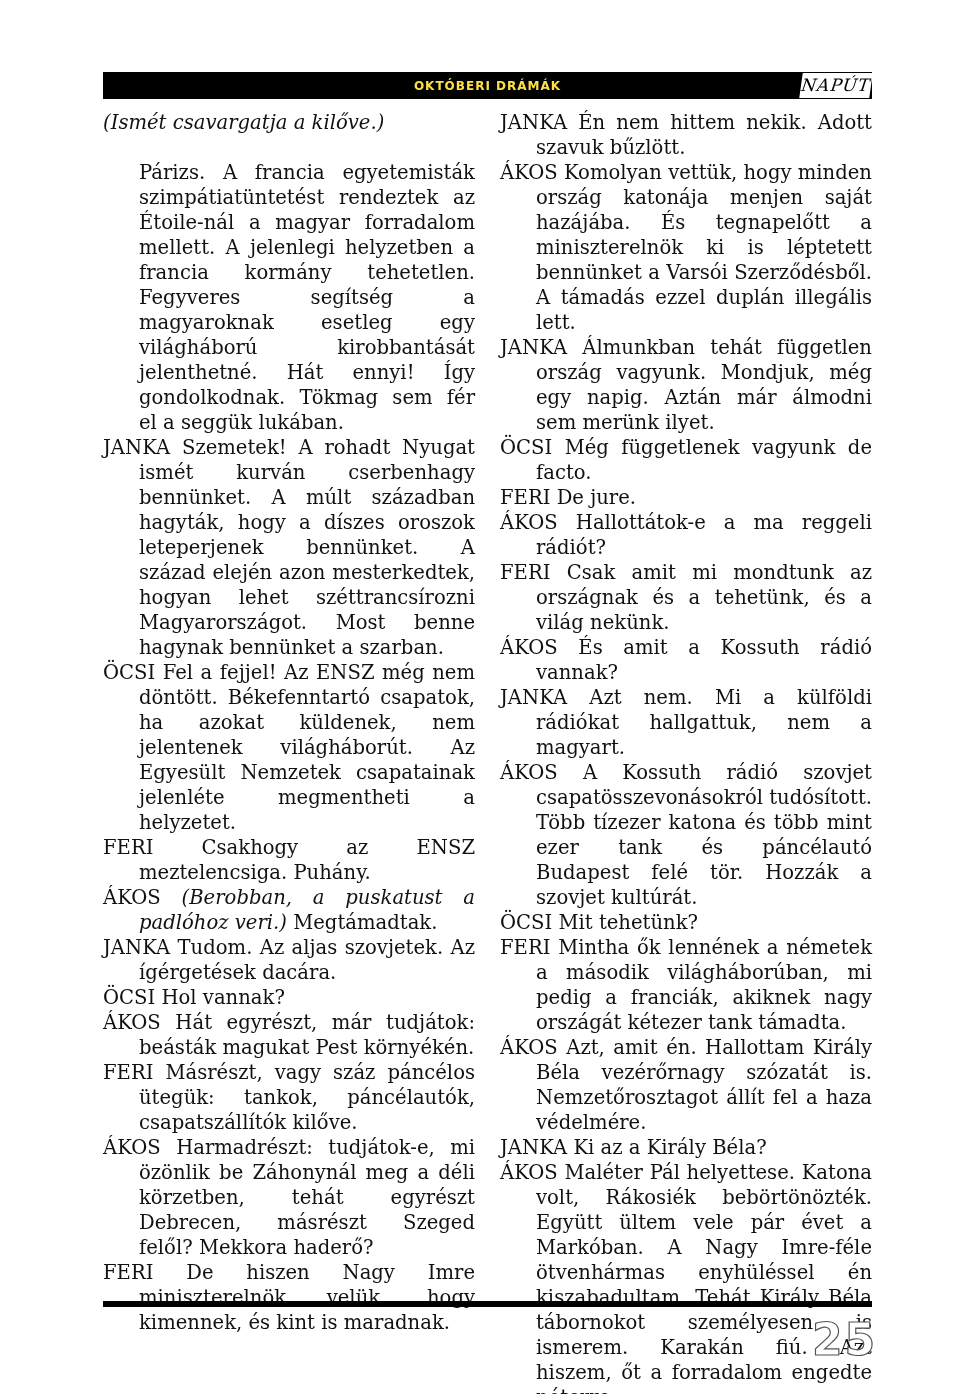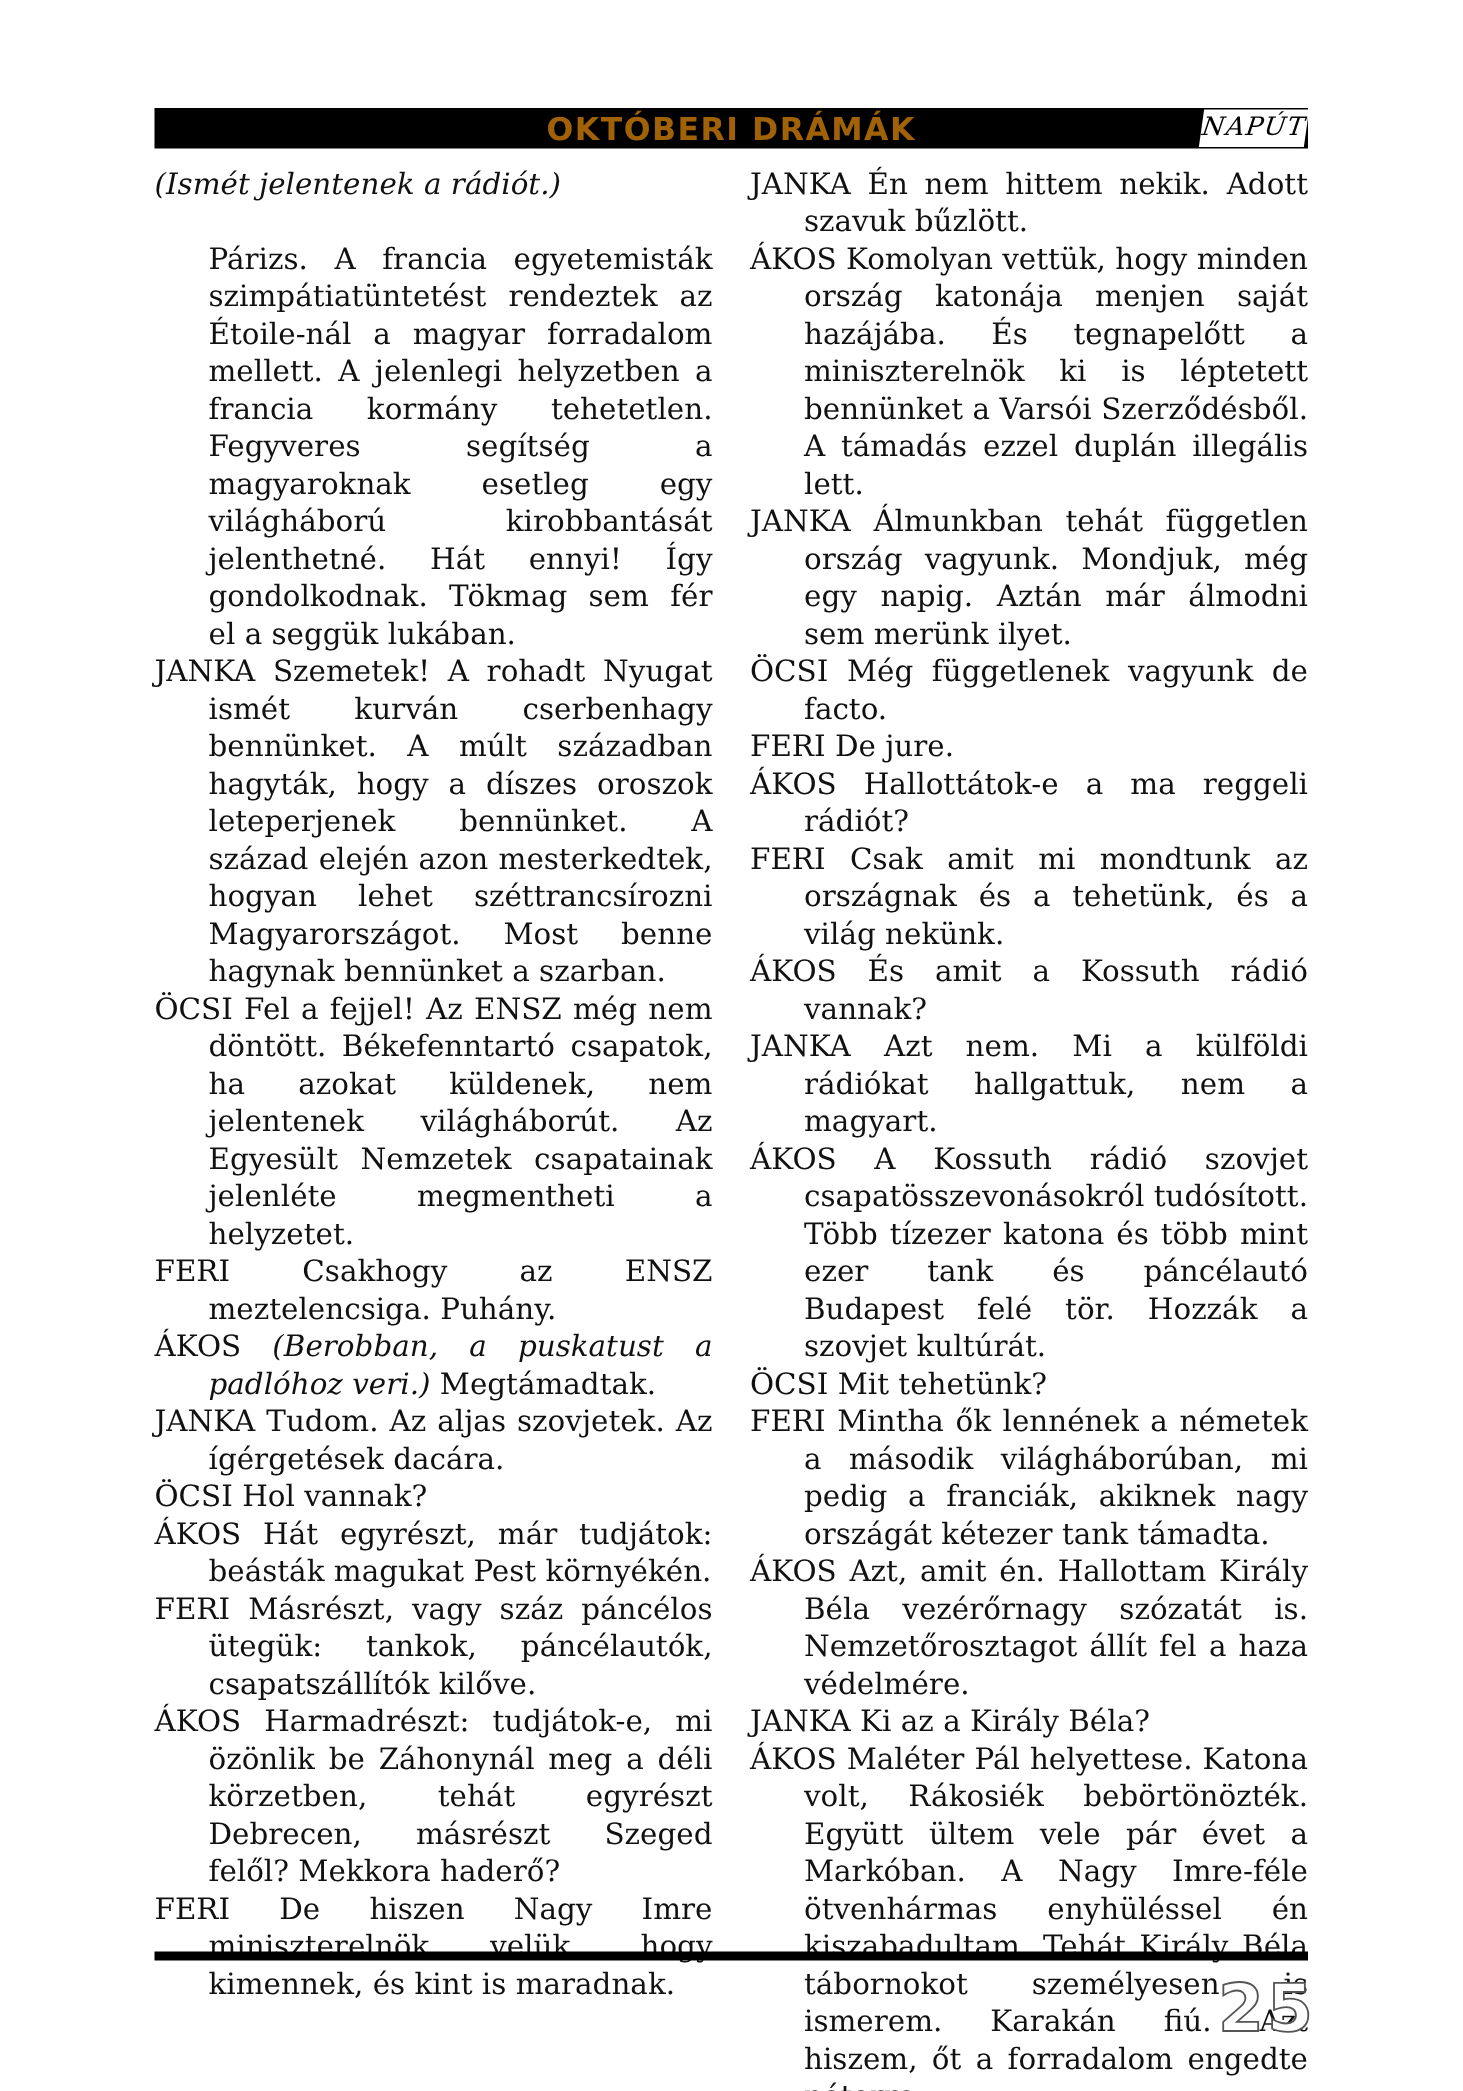--- a/index.html
+++ b/index.html
@@ -1,22 +1,22 @@
 <!DOCTYPE html>
 <html><head>
 <meta charset="utf-8">
 <style>
   html, body { margin: 0; padding: 0; background: #ffffff; }
   body { width: 975px; height: 1394px; position: relative; overflow: hidden;
          font-family: "DejaVu Serif", "Liberation Serif", serif; color: #111; }
   .header-bar { position: absolute; left: 103px; top: 72px; width: 769px; height: 27px;
                 background: #000; }
   .header-title { position: absolute; left: 0; right: 0; top: 3px; text-align: center;
-                  color: #a16207; font-family: "DejaVu Sans", sans-serif; font-weight: 900;
-                  font-size: 21px; letter-spacing: 1px; line-height: 22px; }
+                  color: #fde047; font-family: "DejaVu Sans", sans-serif; font-weight: 900;
+                  font-size: 12px; letter-spacing: 1px; line-height: 22px; }
   .header-logo { position: absolute; right: 1px; top: 1px; height: 25px; width: 70px;
                  background: #fff; color: #000; font-family: "DejaVu Serif", serif;
                  font-style: italic; font-size: 17px; line-height: 25px; text-align: center;
                  letter-spacing: 1px; transform: skewX(-8deg); }
   .column { position: absolute; top: 110px; width: 372px; font-size: 19.6px; line-height: 25px; }
   .col-left { left: 103px; }
   .col-right { left: 500px; }
   .para { text-align: justify; padding-left: 36px; text-indent: -36px; margin: 0; }
   .para.plain { padding-left: 36px; text-indent: 0; margin-top: 25px; }
   .stage { font-style: italic; }
@@ -29,21 +29,21 @@
 </style>
 </head>
 <body>
 
 <div class="header-bar">
   <div class="header-title">OKTÓBERI DRÁMÁK</div>
   <div class="header-logo">NAPÚT</div>
 </div>
 
 <div class="column col-left">
-  <p class="para stage-only stage">(Ismét jelentenek a rádiót.)</p>
+  <p class="para stage-only stage">(Ismét csavargatja a kilőve.)</p>
   <p class="para plain">Párizs. A francia egyetemisták szimpátiatüntetést rendeztek az Étoile-nál a magyar forradalom mellett. A jelenlegi helyzetben a francia kormány tehetetlen. Fegyveres segítség a magyaroknak esetleg egy világháború kirobbantását jelenthetné. Hát ennyi! Így gondolkodnak. Tökmag sem fér el a seggük lukában.</p>
 
   <p class="para"><span class="speaker">JANKA</span> <span>Szemetek! A rohadt Nyugat ismét kurván cserbenhagy bennünket. A múlt században hagyták, hogy a díszes oroszok leteperjenek bennünket. A század elején azon mesterkedtek, hogyan lehet széttrancsírozni Magyarországot. Most benne hagynak bennünket a szarban.</span></p>
   <p class="para"><span class="speaker">ÖCSI</span> <span>Fel a fejjel! Az ENSZ még nem döntött. Békefenntartó csapatok, ha azokat küldenek, nem jelentenek világháborút. Az Egyesült Nemzetek csapatainak jelenléte megmentheti a helyzetet.</span></p>
   <p class="para"><span class="speaker">FERI</span> <span>Csakhogy az ENSZ meztelencsiga. Puhány.</span></p>
   <p class="para"><span class="speaker">ÁKOS</span> <span class="stage">(Berobban, a puskatust a padlóhoz veri.)</span> <span>Megtámadtak.</span></p>
   <p class="para"><span class="speaker">JANKA</span> <span>Tudom. Az aljas szovjetek. Az ígérgetések dacára.</span></p>
   <p class="para"><span class="speaker">ÖCSI</span> <span>Hol vannak?</span></p>
   <p class="para"><span class="speaker">ÁKOS</span> <span>Hát egyrészt, már tudjátok: beásták magukat Pest környékén.</span></p>
   <p class="para"><span class="speaker">FERI</span> <span>Másrészt, vagy száz páncélos ütegük: tankok, páncélautók, csapatszállítók kilőve.</span></p>

